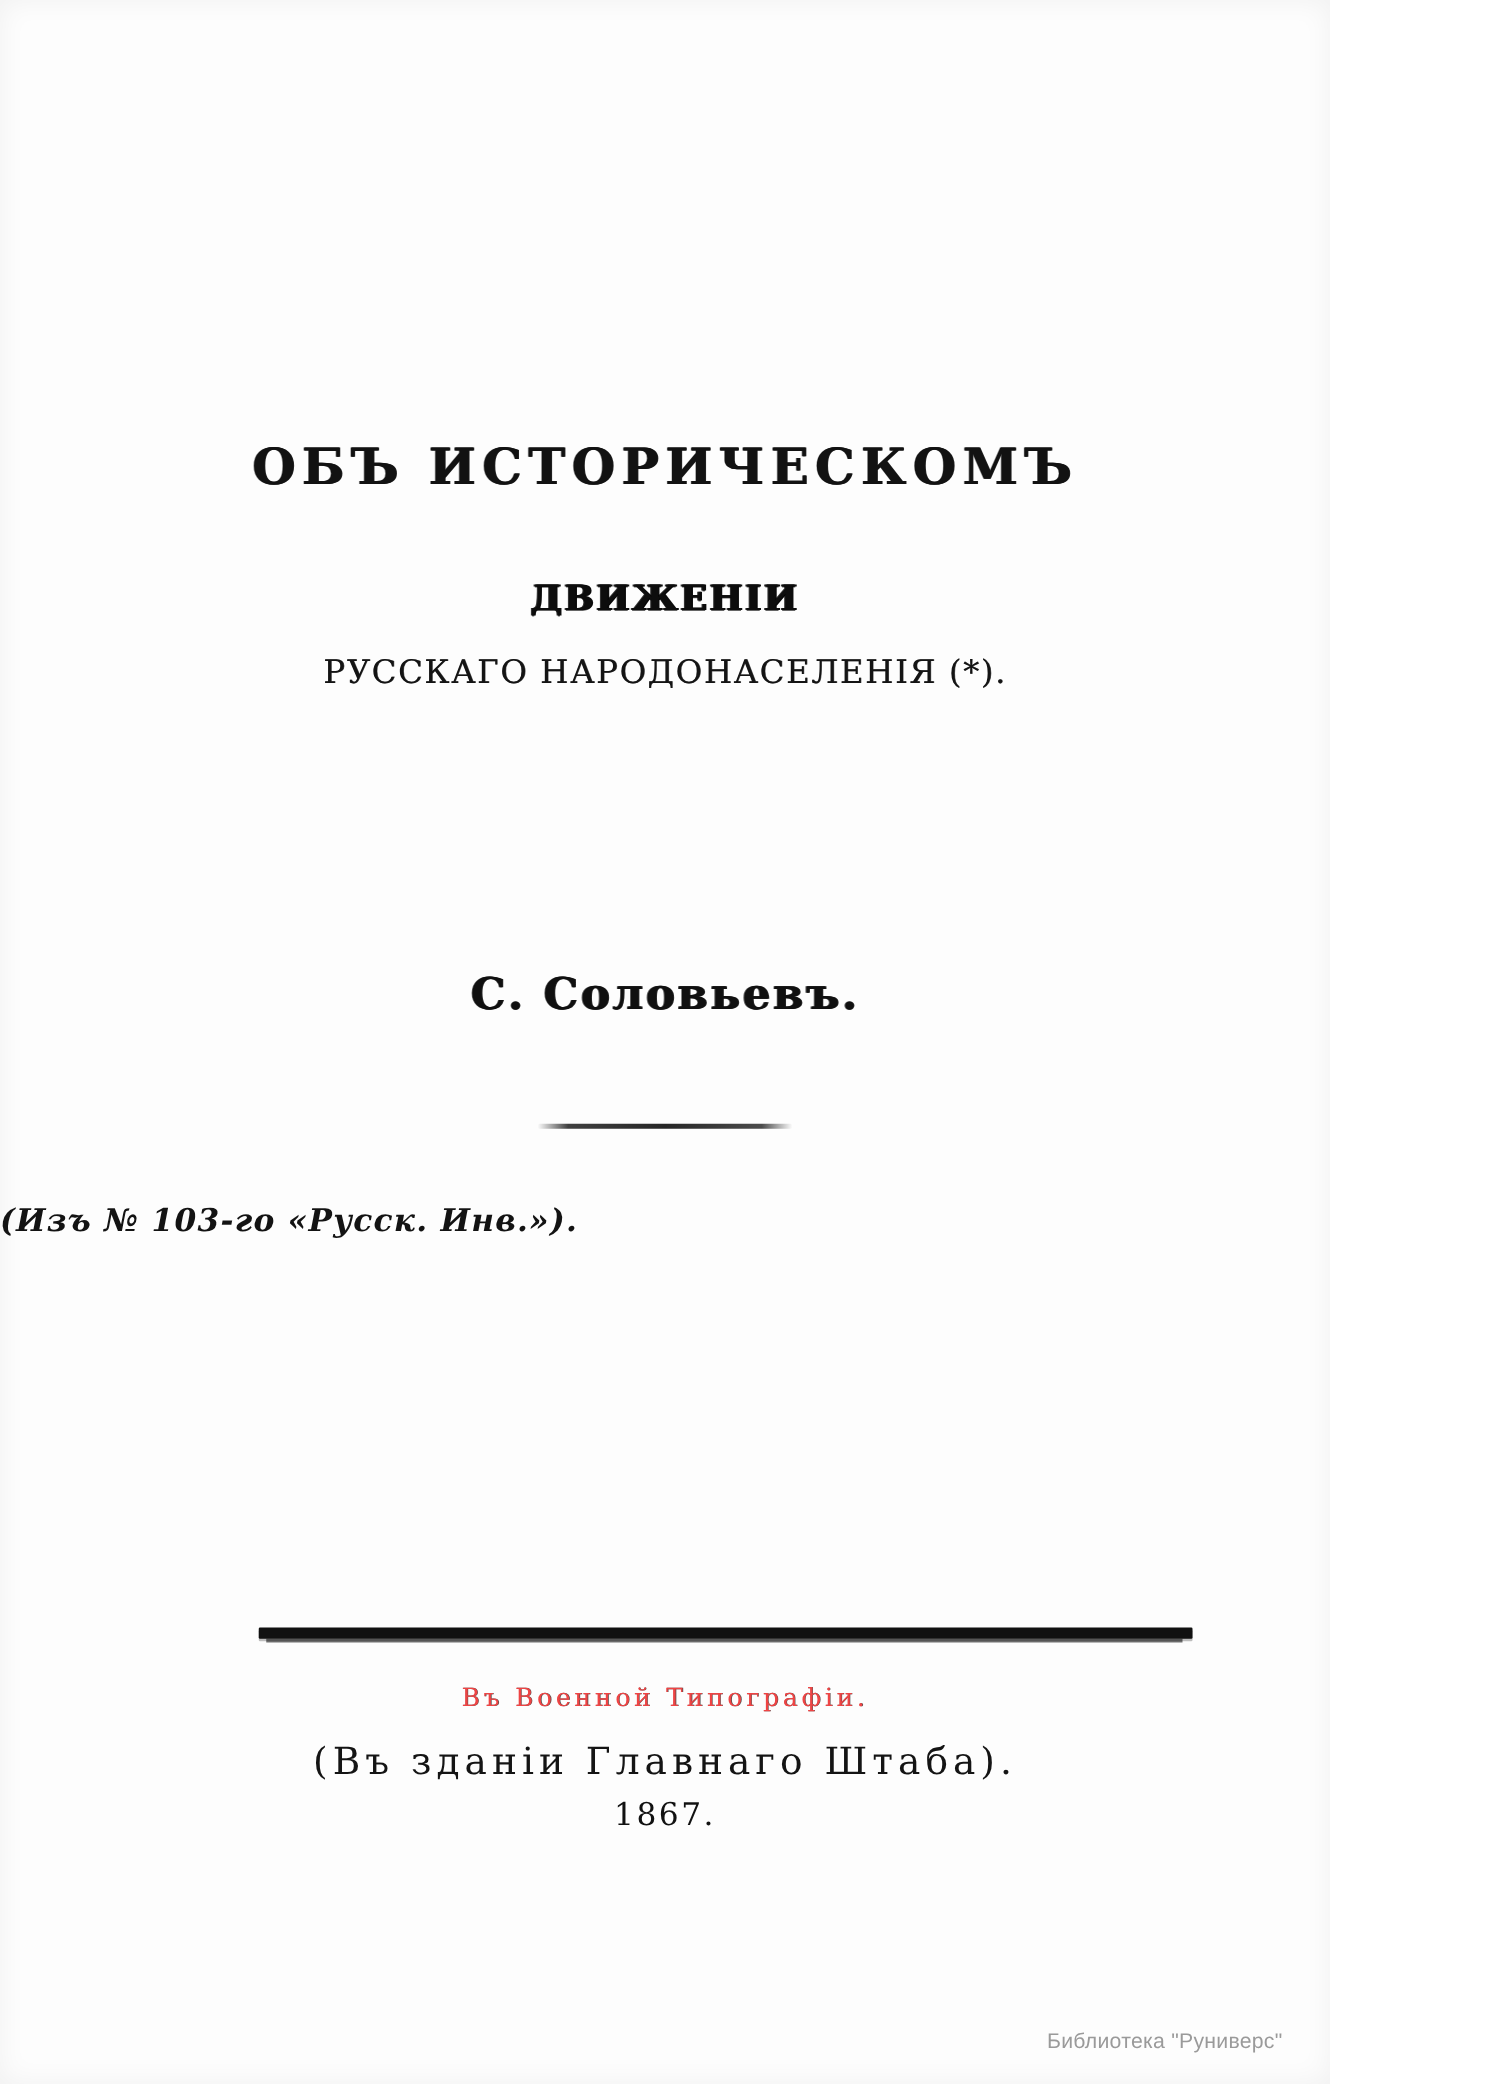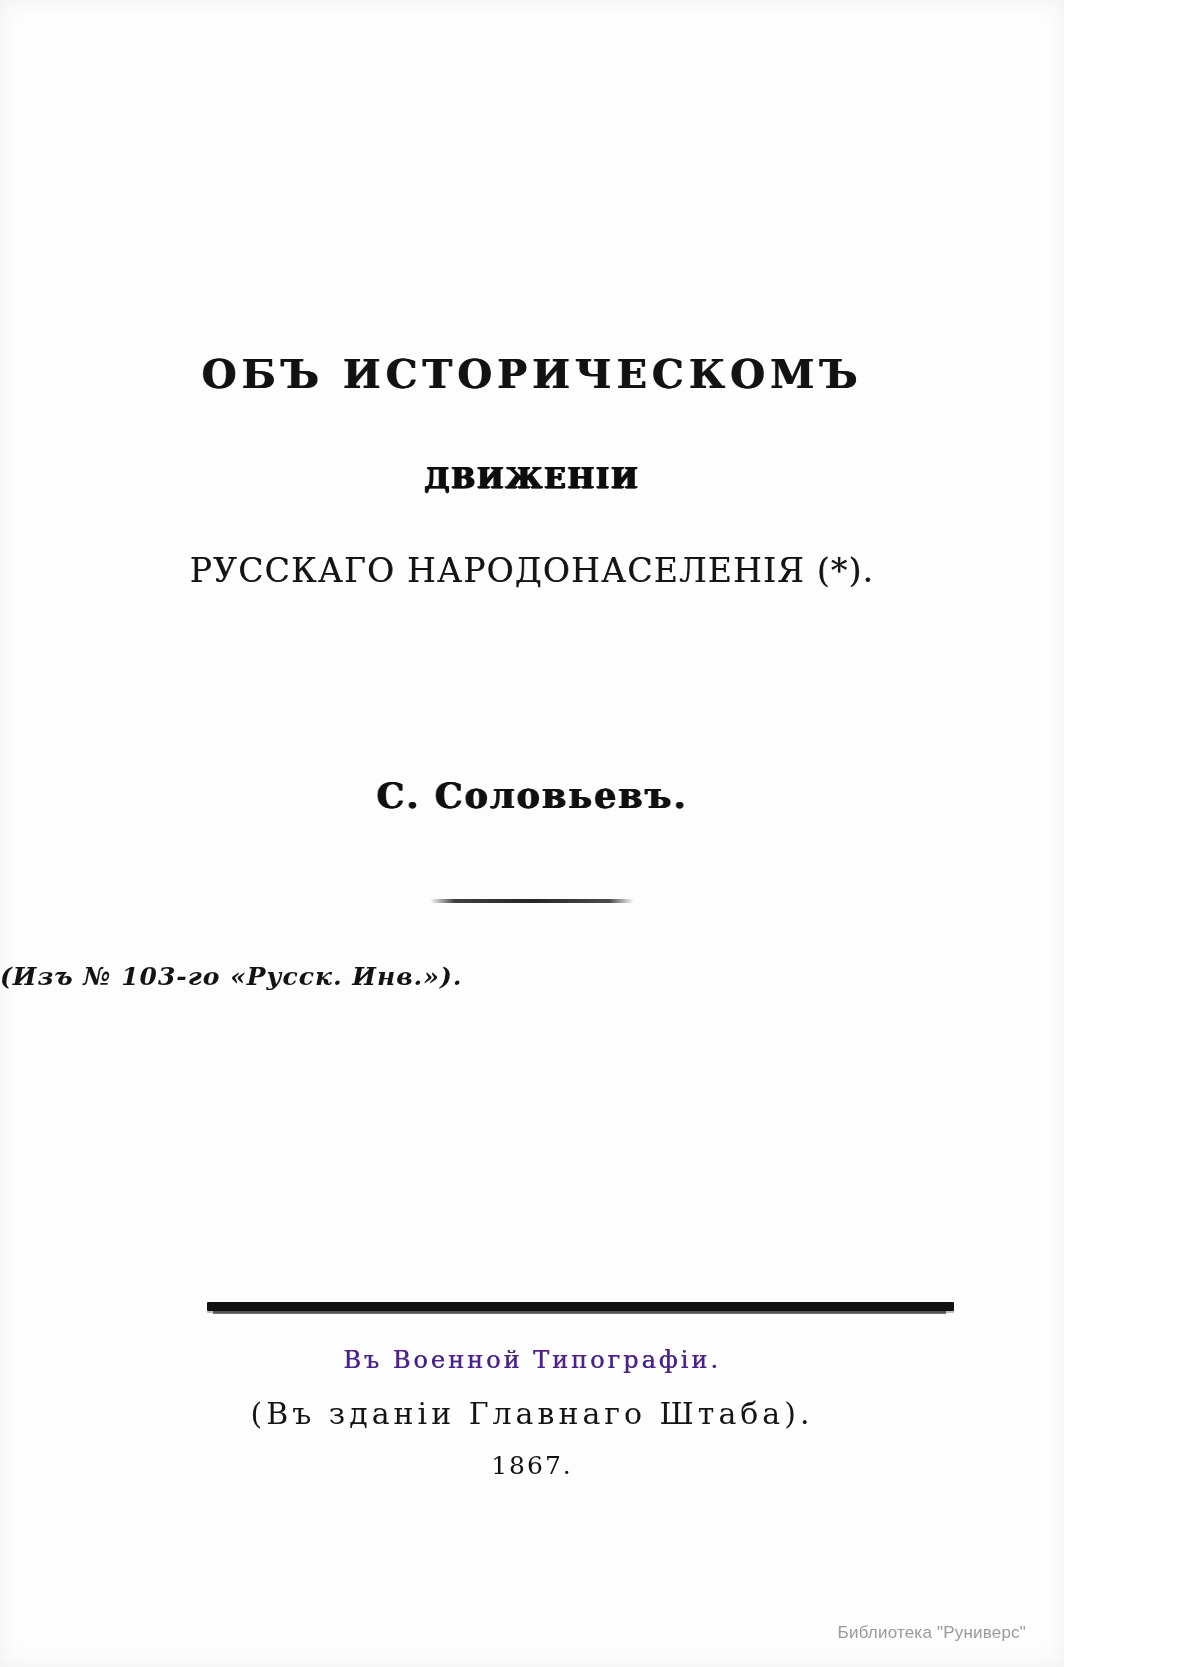--- a/index.html
+++ b/index.html
@@ -57,23 +57,23 @@
     margin-top: 66px;
     font-family: "DejaVu Serif", serif;
     font-weight: bold;
     font-size: 28px;
     letter-spacing: 2px;
     color: #0d0d0d;
     text-shadow: 1.1px 0 0 rgba(0,0,0,0.95), -1px 0 0 rgba(0,0,0,0.8), 0 0.7px 0 rgba(0,0,0,0.6);
   }
 
   .title-line-3 {
-    margin-top: 56px;
-    font-family: "DejaVu Serif", serif;
-    font-size: 33px;
+    margin-top: 28px;
+    font-family: "DejaVu Serif", serif;
+    font-size: 26px;
     letter-spacing: 1.2px;
     color: #141414;
     text-shadow: 0.4px 0 0 rgba(0,0,0,0.6);
   }
 
   .author {
     position: absolute;
     left: 0;
     right: 0;
     top: 775px;
@@ -138,36 +138,36 @@
   .imprint {
     position: absolute;
     left: 0;
     right: 0;
     top: 1346px;
     text-align: center;
   }
 
   .imprint-line-1 {
     font-family: "DejaVu Serif", serif;
-    font-size: 24px;
+    font-size: 20px;
     letter-spacing: 3px;
-    color: #4c1d95;
+    color: #ef4444;
     text-shadow: 0.5px 0 0 rgba(0,0,0,0.7);
   }
 
   .imprint-line-2 {
     margin-top: 22px;
     font-family: "DejaVu Serif", serif;
     font-size: 30px;
     letter-spacing: 4px;
     color: #141414;
   }
 
   .imprint-year {
-    margin-top: 20px;
+    margin-top: 10px;
     font-family: "DejaVu Serif", serif;
     font-size: 25px;
     letter-spacing: 2px;
     color: #111111;
   }
 
   .watermark {
     position: absolute;
     right: 38px;
     bottom: 24px;

